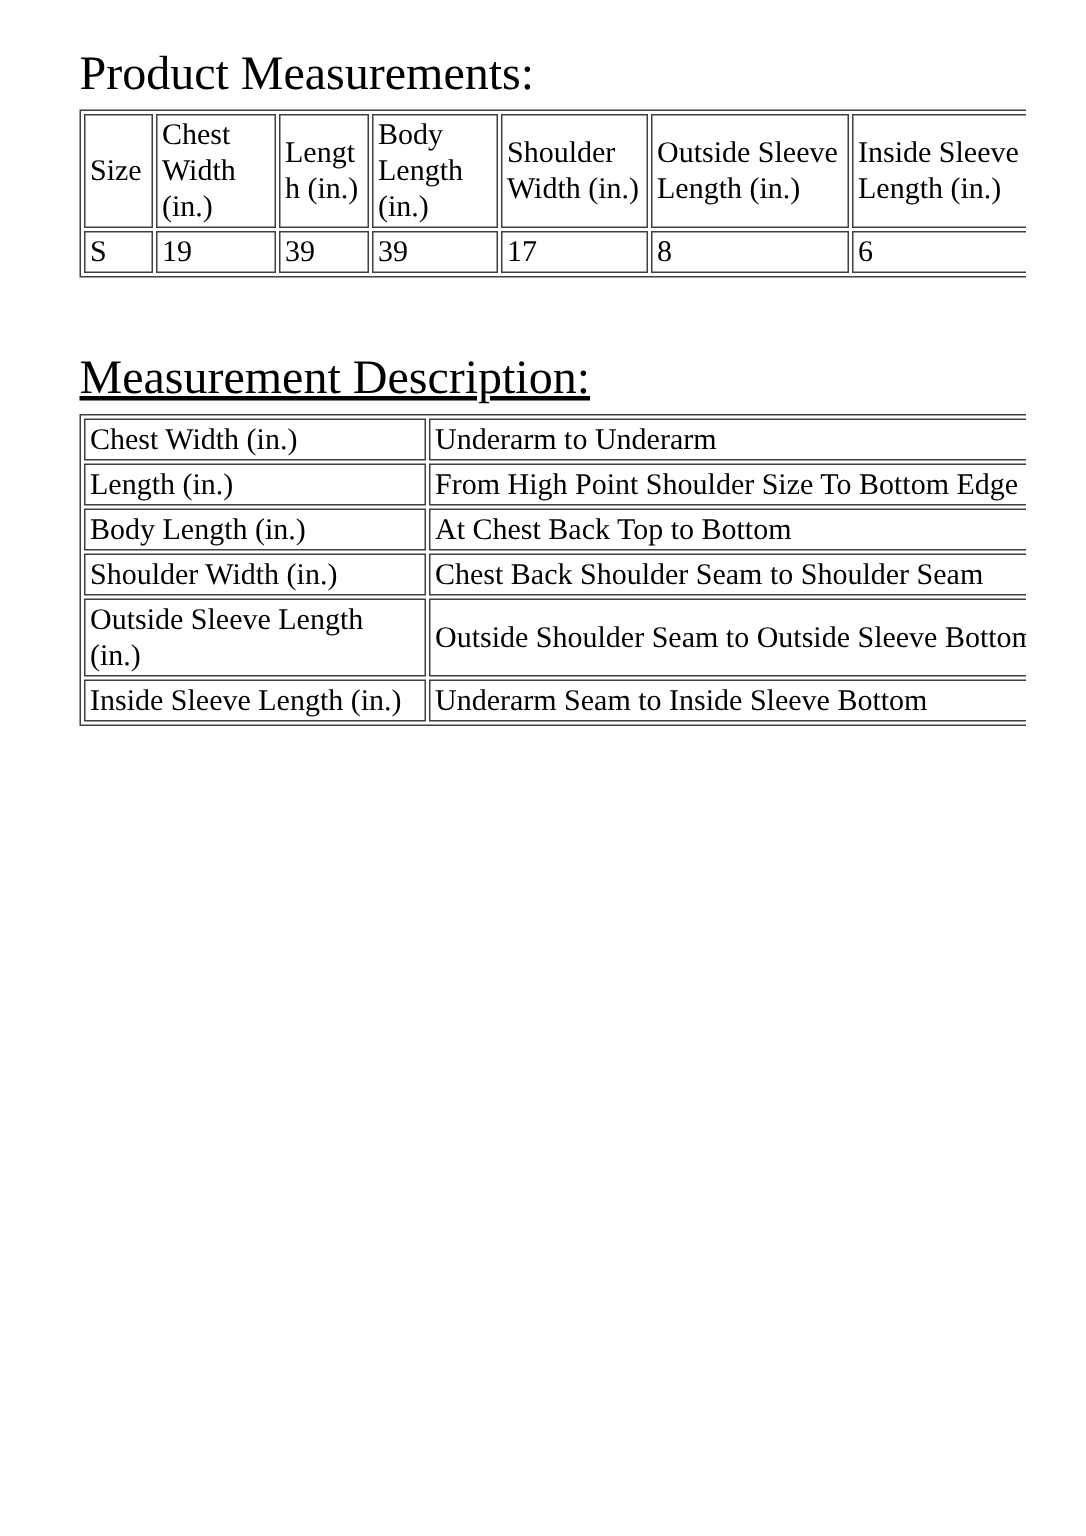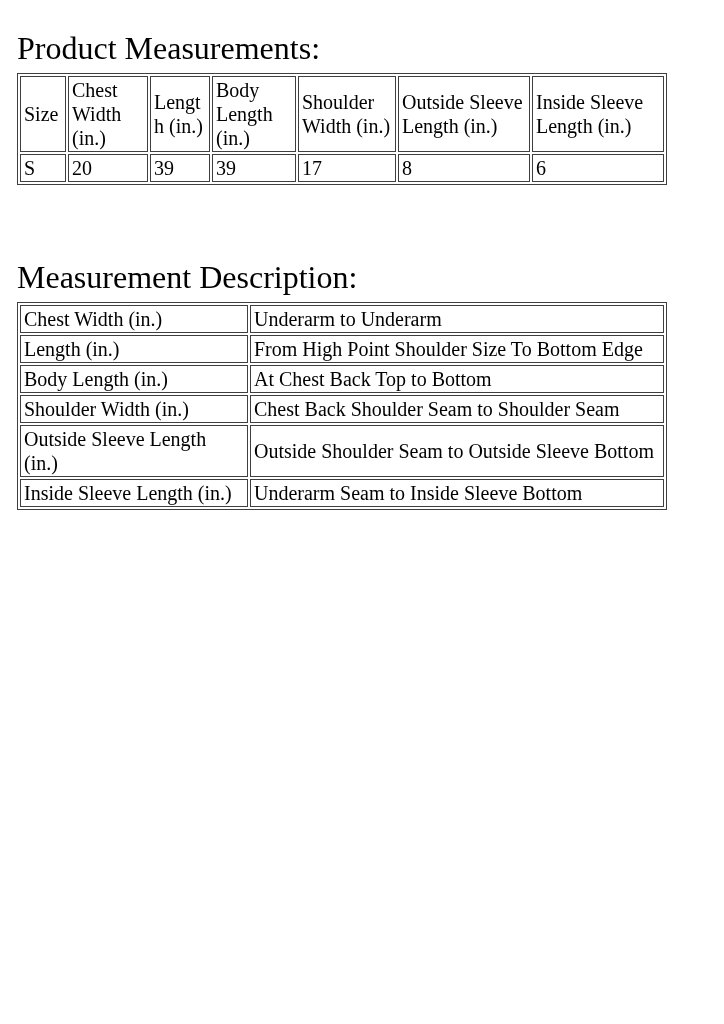--- a/index.html
+++ b/index.html
@@ -7,33 +7,34 @@
     padding: 0;
     background: #ffffff;
     color: #000000;
     font-family: "Liberation Serif", "DejaVu Serif", serif;
   }
   .page {
     position: relative;
     width: 684px;
     height: 1024px;
     box-sizing: border-box;
-    padding: 30px 0 0 17px;
+    padding: 30px 0 0 53px;
     background: #ffffff;
     overflow: hidden;
   }
   .heading {
     font-size: 32px;
     font-weight: normal;
     line-height: 1.15;
     margin: 0 0 6px 0;
     letter-spacing: 0;
   }
   .heading.second {
-    margin-top: 74px;
+    margin-top: 48px;
+    text-decoration: underline;
   }
   table.grid {
     border-collapse: separate;
     border-spacing: 2px;
     border: 1px solid #3f3f3f;
     table-layout: fixed;
     width: 650px;
     font-size: 20px;
     line-height: 1.2;
     font-family: inherit;
@@ -72,21 +73,21 @@
         <td class="c0">Size</td>
         <td class="c1">Chest Width (in.)</td>
         <td class="c2">Length (in.)</td>
         <td class="c3">Body Length (in.)</td>
         <td class="c4">Shoulder Width (in.)</td>
         <td class="c5">Outside Sleeve Length (in.)</td>
         <td>Inside Sleeve Length (in.)</td>
       </tr>
       <tr>
         <td>S</td>
-        <td>20</td>
+        <td>19</td>
         <td>39</td>
         <td>39</td>
         <td>17</td>
         <td>8</td>
         <td>6</td>
       </tr>
     </tbody>
   </table>
 
   <h2 class="heading second">Measurement Description:</h2>

